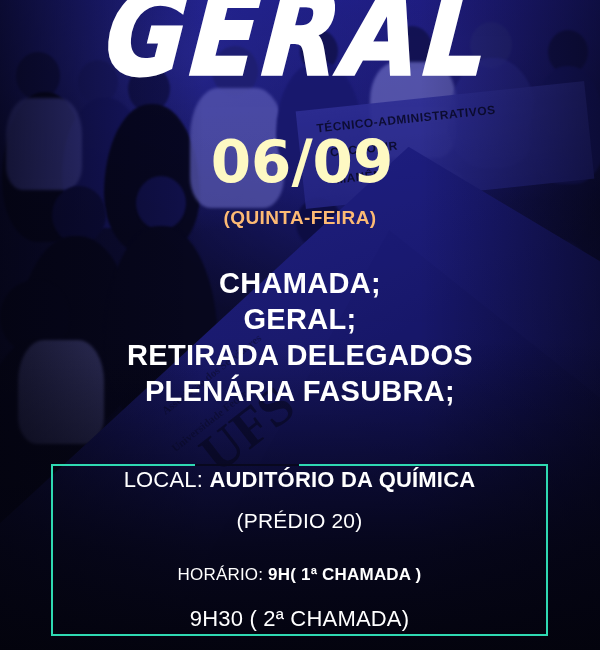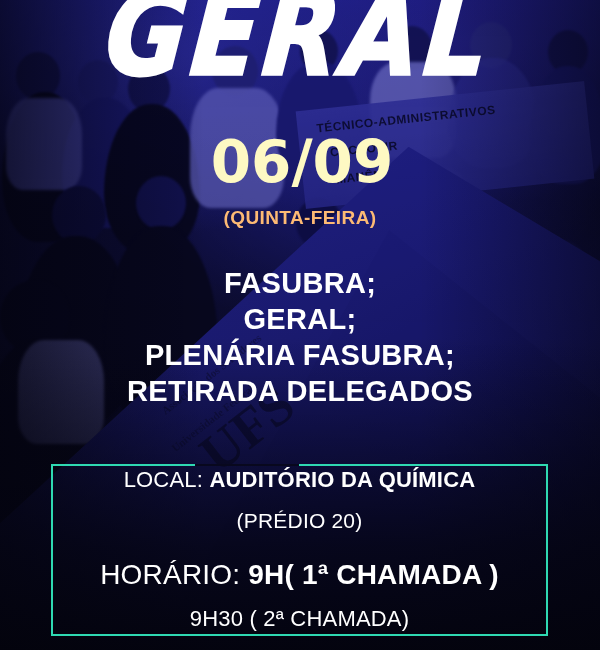--- a/index.html
+++ b/index.html
@@ -210,21 +210,21 @@
   .line-local b { font-weight: 700; }
   .line-predio {
     font-size: 21px;
     line-height: 28px;
     font-weight: 400;
     color: #fff;
     letter-spacing: .2px;
   }
   .spacer { height: 22px; }
   .line-horario {
-    font-size: 28px;
+    font-size: 17px;
     line-height: 32px;
     font-weight: 400;
     color: #fff;
     letter-spacing: .2px;
     white-space: nowrap;
   }
   .line-horario b { font-weight: 700; }
   .line-horario2 {
     font-size: 22px;
     line-height: 32px;
@@ -301,24 +301,24 @@
 
   <div class="content">
 
     <div class="title">GERAL</div>
 
     <div class="date">06/09</div>
 
     <div class="weekday">(QUINTA-FEIRA)</div>
 
     <div class="agenda">
-      <div>FASUBRA;</div>
+      <div>CHAMADA;</div>
       <div>GERAL;</div>
+      <div>RETIRADA DELEGADOS</div>
       <div>PLENÁRIA FASUBRA;</div>
-      <div>RETIRADA DELEGADOS</div>
     </div>
 
     <div class="infobox">
       <div class="infobox-inner">
 
         <div class="line-local">
           <span>LOCAL:</span>
           <b>AUDITÓRIO DA QUÍMICA</b>
         </div>
 

